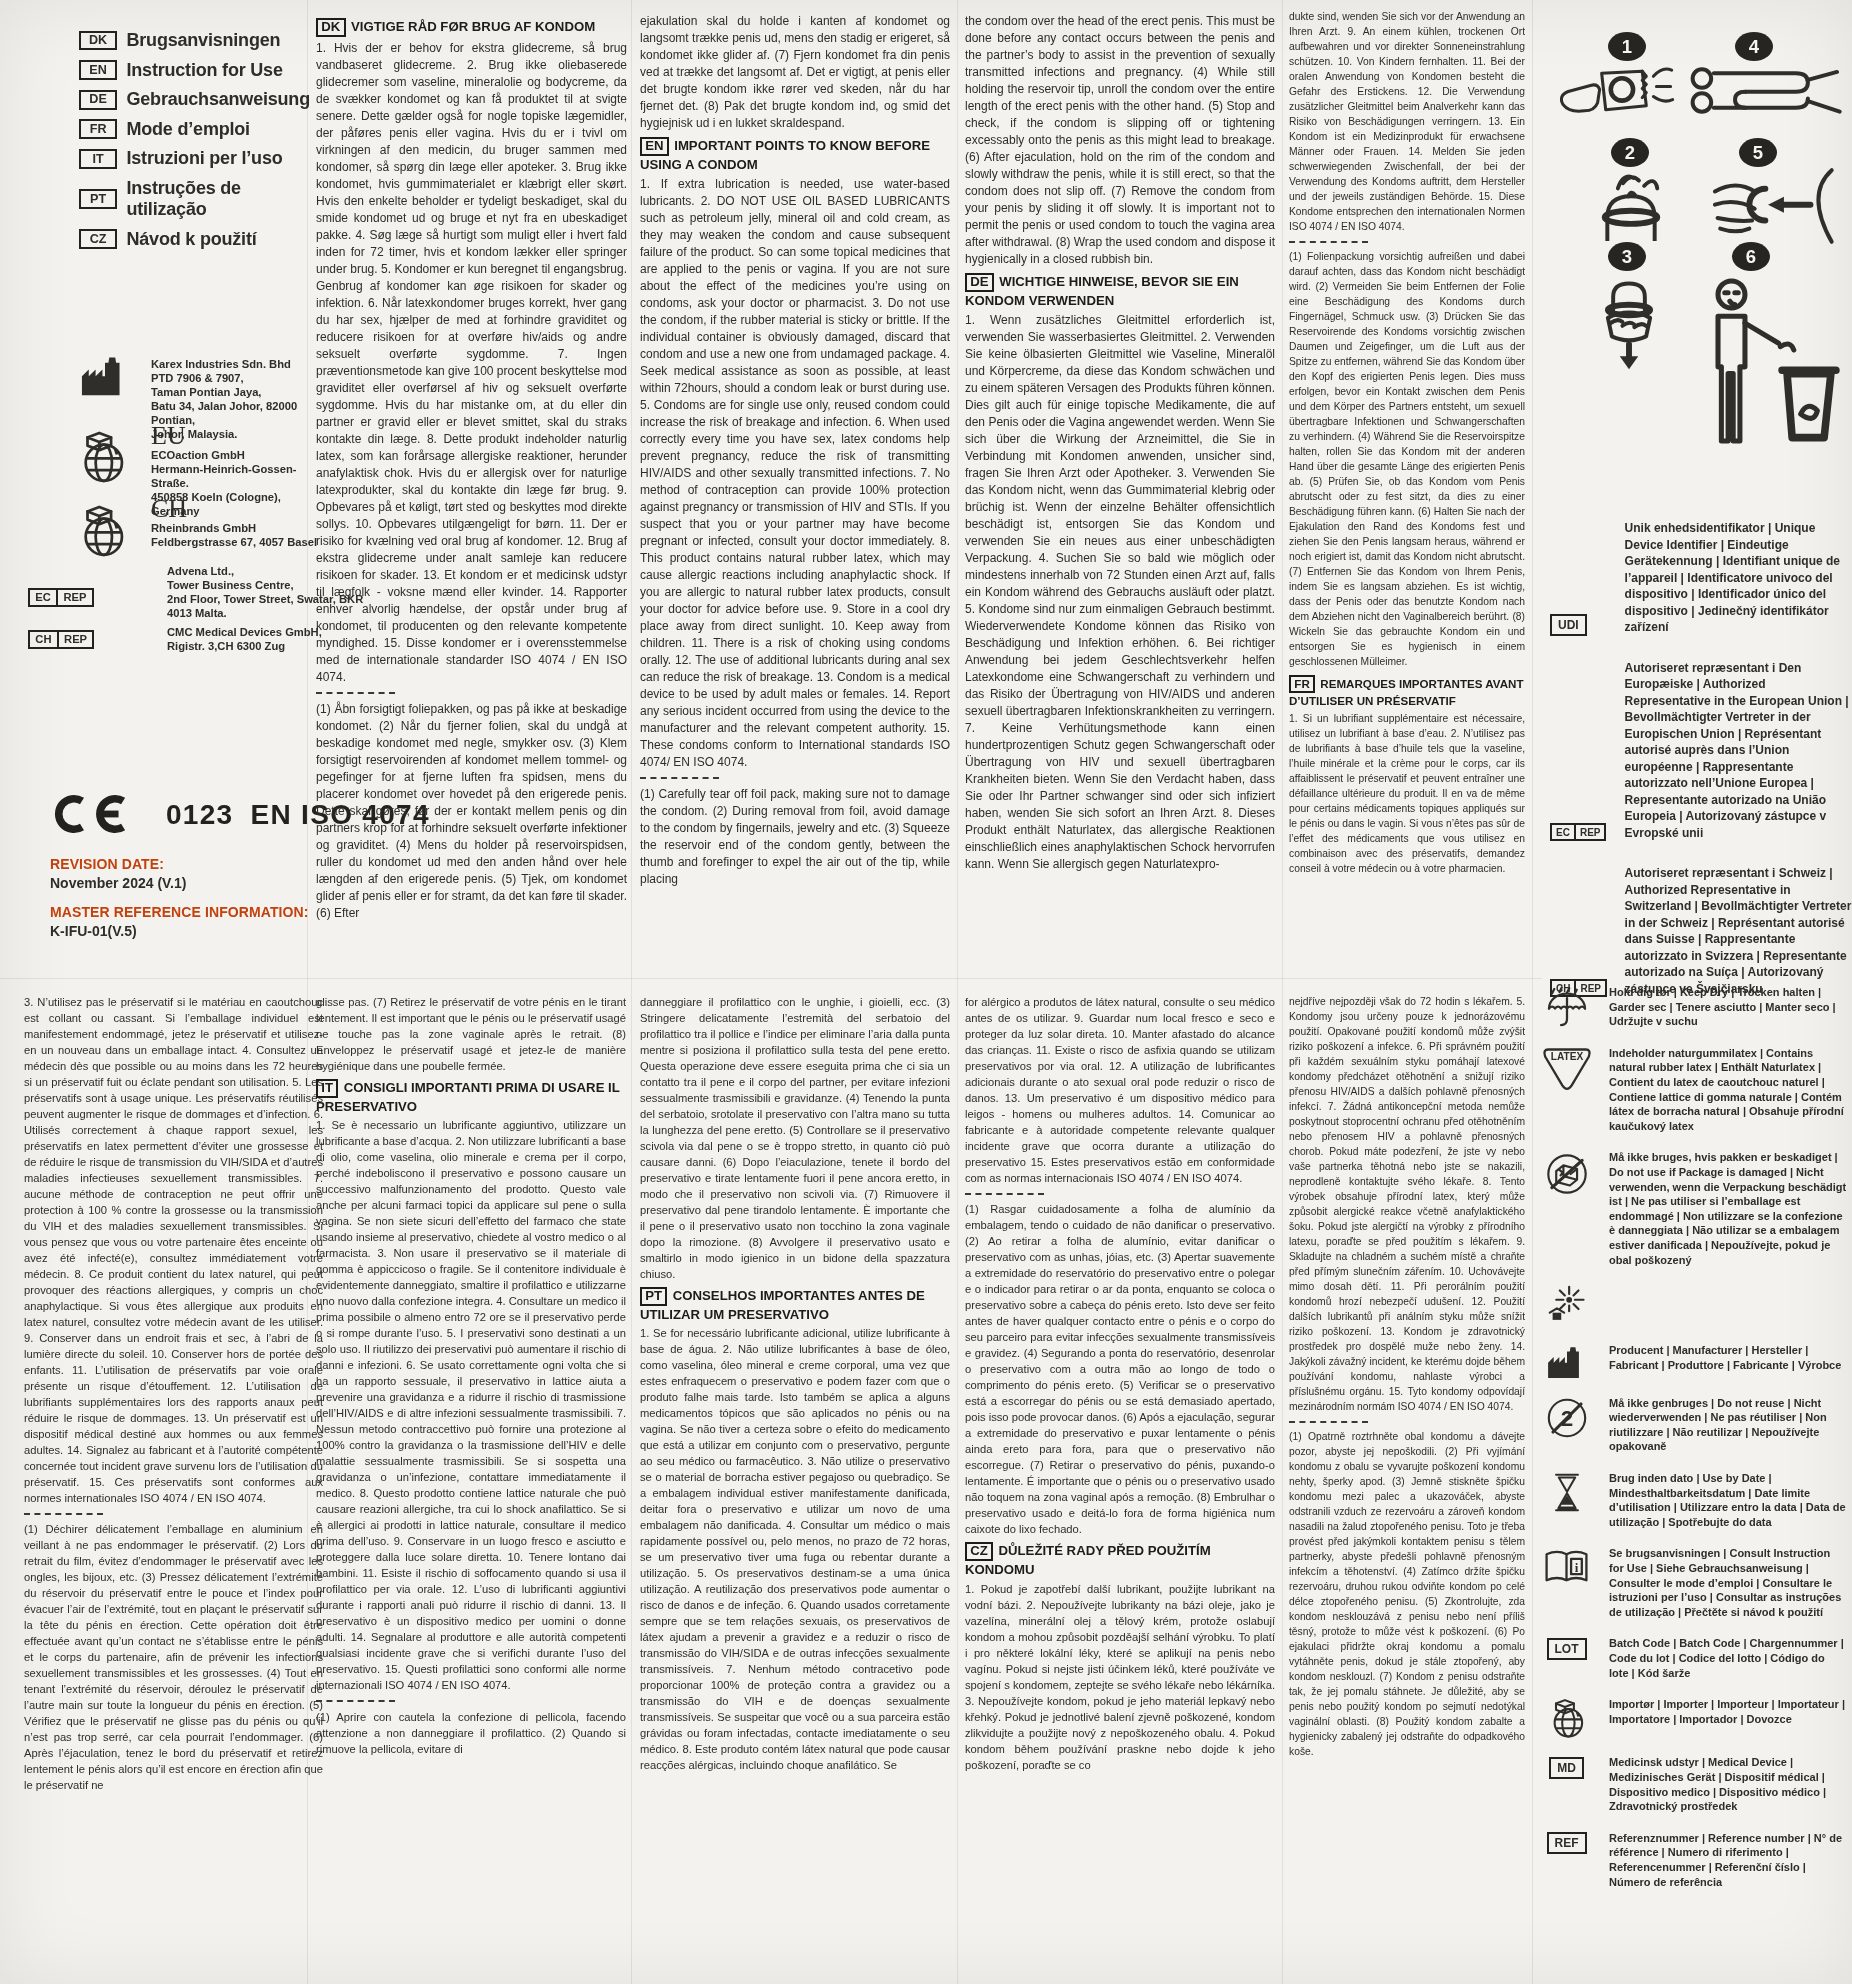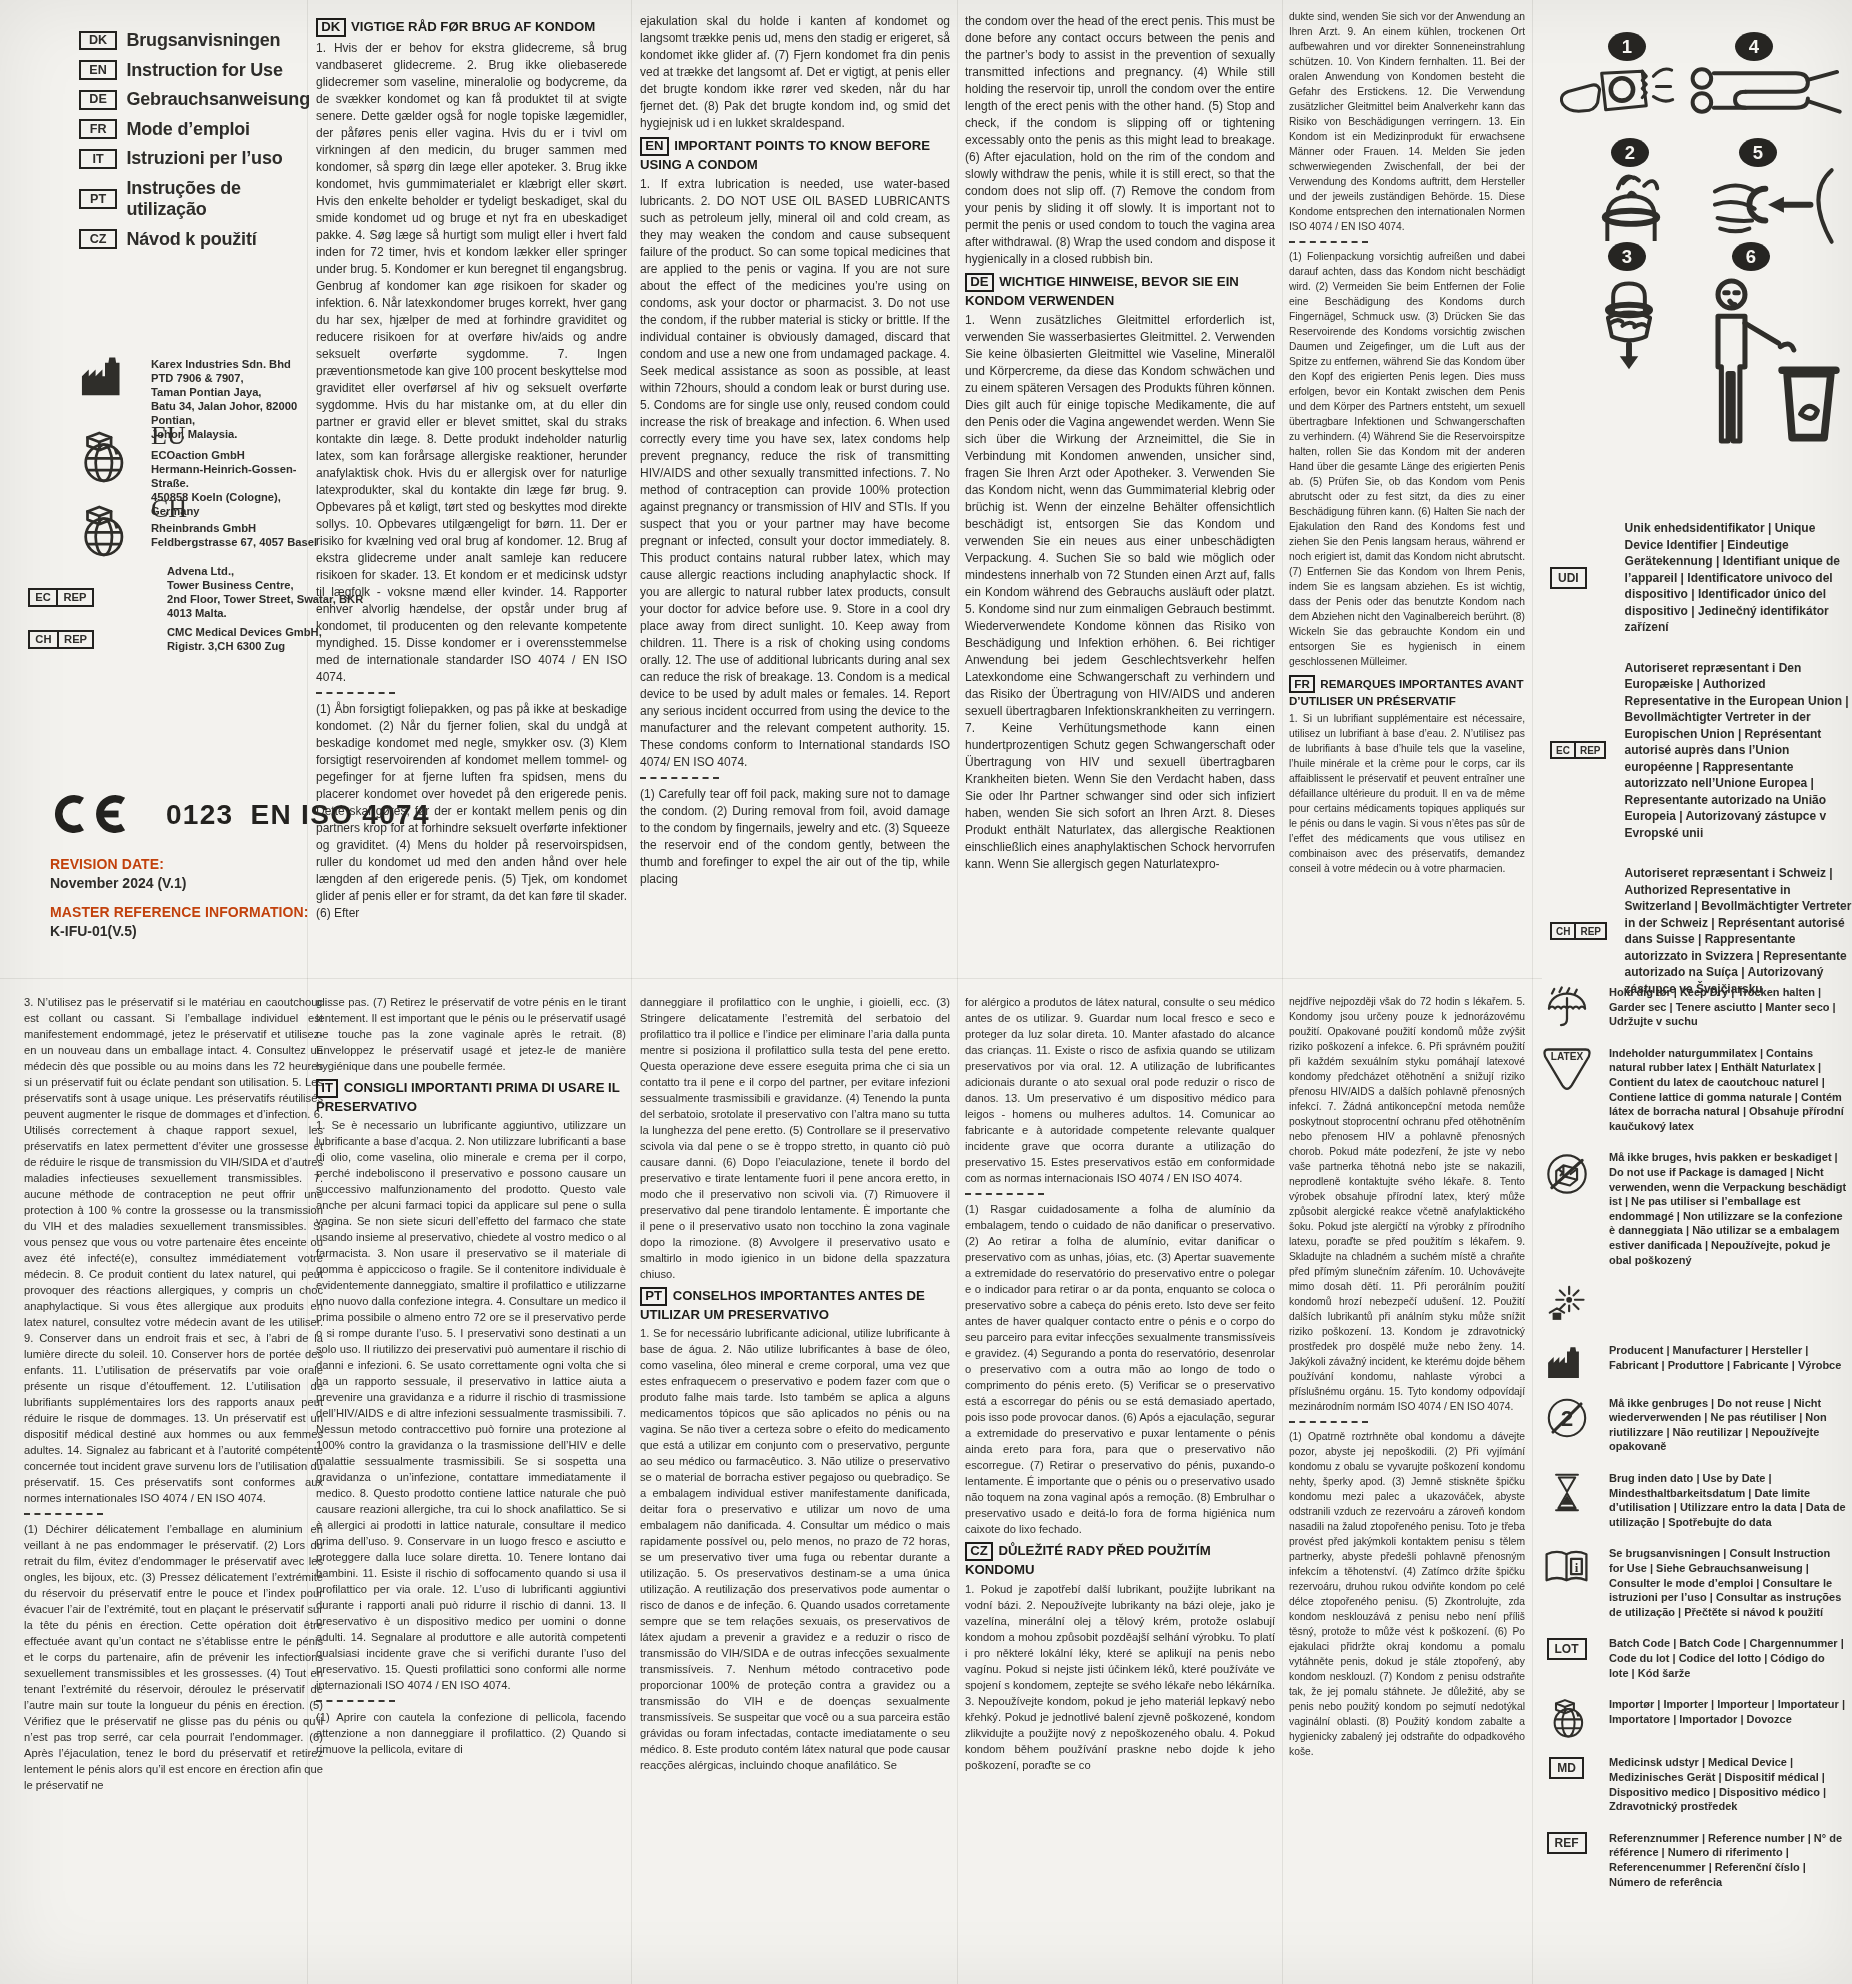--- a/index.html
+++ b/index.html
@@ -35,21 +35,21 @@
   .meta-label{font-weight:700;font-size:14px;letter-spacing:0.1px;color:#c2410c;}
   .meta-value{font-weight:600;font-size:14px;margin-top:2.6px;}
   
   .badge{position:absolute;width:38px;height:29px;background:#262522;border-radius:50%;
          color:#f6f5f1;font-weight:700;font-size:18.5px;display:flex;align-items:center;justify-content:center;}
   .draw{position:absolute;}
   .draw svg{display:block;}
   
   .regcol{position:absolute;left:1550px;top:520px;width:303px;}
   .regrow{display:flex;gap:10.6px;margin-bottom:24px;}
-  .regicon{width:64px;flex:0 0 64px;display:flex;justify-content:flex-start;align-items:center;}
+  .regicon{width:64px;flex:0 0 64px;display:flex;justify-content:flex-start;align-items:flex-end;}
   .regtext{font-size:12px;line-height:16.5px;font-weight:600;width:229px;}
   .sq{display:inline-block;border:2px solid #23221f;font-weight:700;font-size:12px;padding:2px 6px;}
   .sq2 span{display:inline-block;border:2px solid #23221f;font-weight:700;font-size:10px;padding:1.3px 4px;}
   .sq2 span+span{border-left:none;}
   
   .symcol{position:absolute;left:1536px;top:985px;width:316px;}
   .symrow{display:flex;gap:12px;margin-bottom:17px;}
   .symicon{width:61px;flex:0 0 61px;display:flex;justify-content:center;align-items:flex-start;padding-top:1.3px;}
   .symtext{font-size:11px;line-height:14.6px;font-weight:600;width:238px;}
   svg .s{fill:none;stroke:#2f2e2a;stroke-width:3;stroke-linecap:round;stroke-linejoin:round;}

